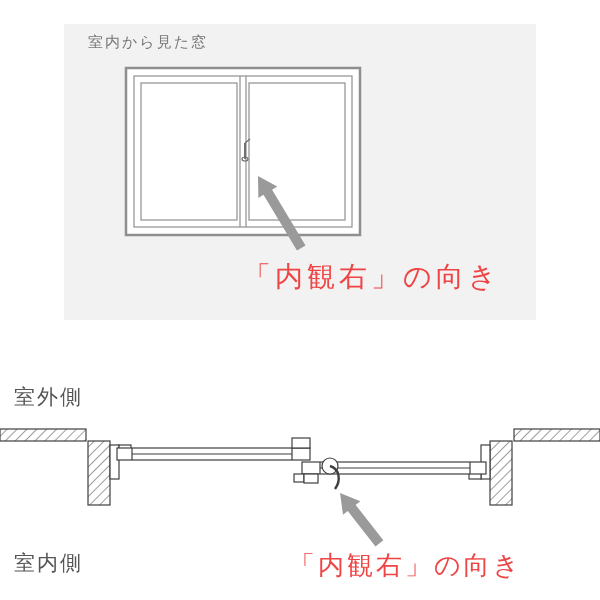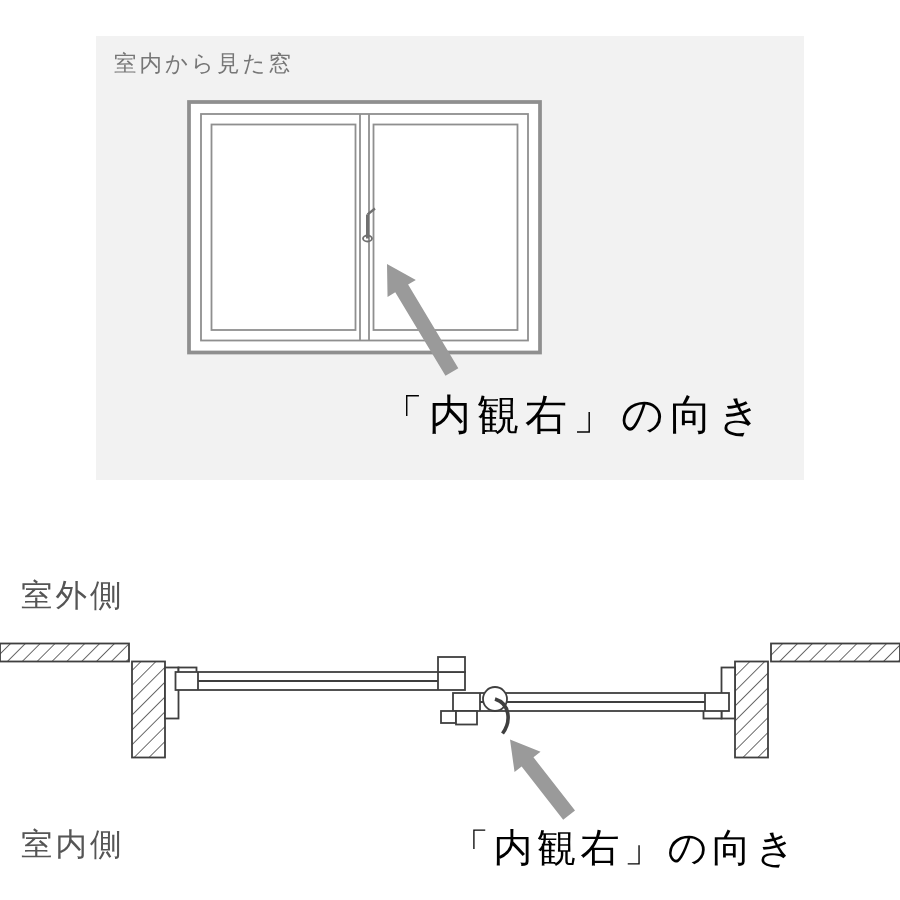--- a/index.html
+++ b/index.html
@@ -6,29 +6,29 @@
   body{
     width:600px;height:600px;position:relative;overflow:hidden;
     background:#ffffff;
     font-family:"Liberation Sans","DejaVu Sans",sans-serif;
   }
   .top-panel{
     position:absolute;left:64px;top:24px;width:472px;height:296px;
     background:#f2f2f2;
   }
   .panel-title{
-    position:absolute;left:76px;top:33px;
+    position:absolute;left:88px;top:33px;
     font-size:15px;color:#777777;letter-spacing:2px;
   }
   .art{
     position:absolute;left:0;top:0;width:600px;height:600px;
     pointer-events:none;
   }
   .caption{
-    position:absolute;color:#000000;white-space:nowrap;margin-left:11px;
+    position:absolute;color:#ef4444;white-space:nowrap;
   }
   .caption.top{
     left:243px;top:258px;font-size:28px;letter-spacing:4px;
   }
   .caption.bottom{
     left:289px;top:548px;font-size:26px;letter-spacing:3px;
   }
   .side-label{
     position:absolute;left:14px;color:#555555;font-size:21px;letter-spacing:2px;text-align:right;
   }

